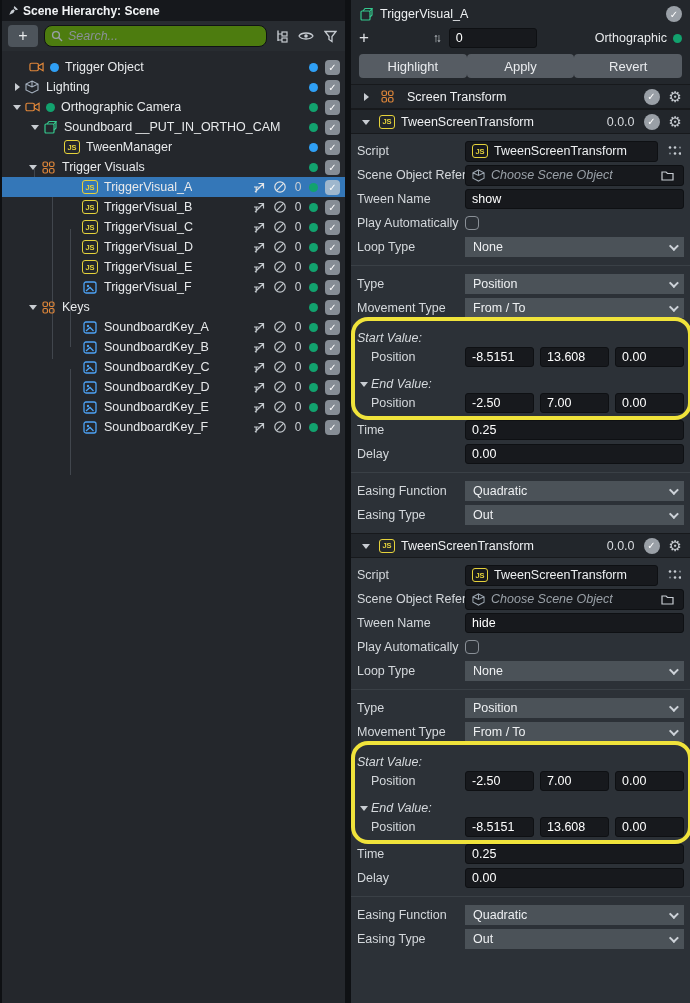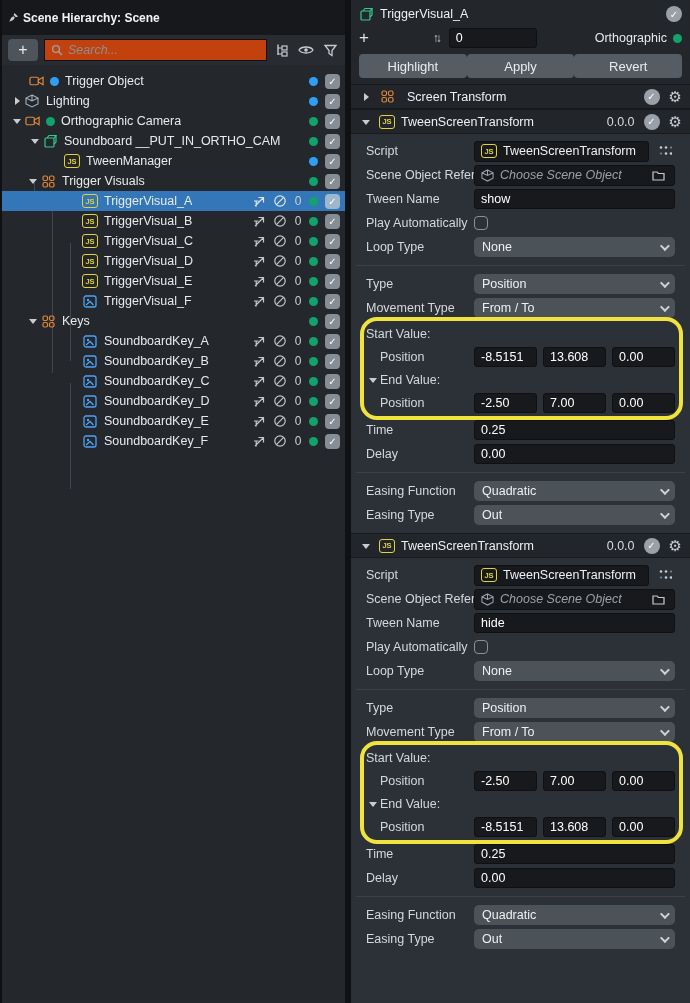--- a/index.html
+++ b/index.html
@@ -5,28 +5,28 @@
   * { margin:0; padding:0; box-sizing:border-box; }
   html,body { width:690px; height:1003px; overflow:hidden; background:#0f1114;
     font-family:"Liberation Sans","DejaVu Sans",sans-serif; color:#e6e8ea; font-size:12.5px; }
   .app { display:flex; width:690px; height:1003px; }
 
   
   .panel-left  { width:345px; height:100%; background:#24272c; display:flex; flex-direction:column; border-left:2px solid #0e1013; }
   .panel-sep   { width:6px; height:100%; background:#0f1114; }
   .panel-right { width:339px; height:100%; background:#2c3137; display:flex; flex-direction:column; overflow:hidden; }
 
-  .titlebar { height:35px; background:#16181c; display:flex; align-items:center; padding:0 6px; flex-shrink:0; }
+  .titlebar { height:21px; background:#16181c; display:flex; align-items:center; padding:0 6px; flex-shrink:0; }
   .titlebar .t { font-weight:bold; font-size:12px; color:#f1f3f5; margin-left:4px; }
 
   
   .h-toolbar { height:30px; background:#282c31; display:flex; align-items:center; padding:0 6px; gap:6px; flex-shrink:0; }
   .add-btn { width:30px; height:22px; background:#4d545b; border-radius:4px; color:#e8eaec;
     font-size:16px; display:flex; align-items:center; justify-content:center; }
-  .search { flex:1; height:22px; background:#c2410c; border:1px solid #101216; border-radius:0;
+  .search { flex:1; height:22px; background:#4d7c0f; border:1px solid #101216; border-radius:8px;
     display:flex; align-items:center; padding:0 6px; gap:5px; }
   .search input { flex:1; background:transparent; border:none; outline:none; color:#d6d9dc;
     font-style:italic; font-size:12.5px; font-family:inherit; width:50px; }
   .search input::placeholder { color:#8a9097; }
   .tb-ico { width:18px; display:flex; justify-content:center; color:#c6cbd1; }
 
   
   .tree { position:relative; flex:1; padding-top:6px; }
   .guide { position:absolute; width:1px; background:#41464d; z-index:0; }
   .t-row { height:20px; display:flex; align-items:center; padding-right:5px; position:relative; z-index:1; }
@@ -64,39 +64,39 @@
   .btn { flex:1; height:24px; background:#565c63; border-radius:4px; color:#e9ebee; font-size:13px;
     display:flex; align-items:center; justify-content:center; }
 
   .sec-head { height:25px; background:#22262b; border-top:1px solid #17191c; border-bottom:1px solid #17191c;
     display:flex; align-items:center; padding:0 8px; gap:6px; flex-shrink:0; }
   .sec-title { color:#eef0f2; }
   .sec-right { margin-left:auto; display:flex; align-items:center; gap:9px; }
   .ver { color:#d7dade; }
   .gear { color:#c6cbd1; font-size:15px; line-height:1; }
 
-  .sec-body { padding:5px 15px 6px; }
+  .sec-body { padding:5px 6px 6px; }
   .f-row { height:24px; display:flex; align-items:center; }
   .f-label { width:108px; flex-shrink:0; color:#d4d8dc; white-space:nowrap; overflow:hidden; }
   .f-label.sub { padding-left:14px; }
   .f-ctrl { flex:1; display:flex; align-items:center; min-width:0; gap:6px; }
   .txt { flex:1; height:20px; background:#17191d; border:1px solid #0e1013; border-radius:3px;
     color:#fff; padding:0 6px; font-family:inherit; font-size:12.5px; outline:none; min-width:0; }
-  .dd { flex:1; height:20px; background:#4b5258; border-radius:5px; display:flex; align-items:center;
+  .dd { flex:1; height:20px; background:#4b5258; border-radius:0; display:flex; align-items:center;
     padding:0 8px; color:#eef0f2; }
   .dd .cv { margin-left:auto; width:7px; height:7px; border-right:2px solid #cdd2d8; border-bottom:2px solid #cdd2d8;
     transform:rotate(45deg) translateY(-2px); }
   .chipfield { flex:1; height:21px; background:#17191d; border:1px solid #0e1013; border-radius:3px;
     display:flex; align-items:center; padding:0 6px; gap:6px; min-width:0; }
   .chipfield .ph { color:#9aa1a8; font-style:italic; white-space:nowrap; overflow:hidden; }
   .chipfield .val { color:#eef0f2; white-space:nowrap; overflow:hidden; }
   .mini-btn { width:20px; display:flex; justify-content:center; color:#c6cbd1; flex-shrink:0; }
   .cb-empty { width:14px; height:14px; border:1.5px solid #8a9097; border-radius:4px; }
   .divider { height:1px; background:#3a4046; margin:6px -10px; }
-  .lblrow { height:22px; display:flex; align-items:center; }
+  .lblrow { height:22px; display:flex; align-items:flex-end;font-style:italic; }
   .hl-wrap { position:relative; margin:3px 0; }
   .ring { position:absolute; left:-6px; right:-8px; top:-6px; bottom:-5px; border:4px solid #f0e33b;
     border-radius:17px; pointer-events:none; z-index:5; }
   svg { display:block; }
 </style>
 </head>
 <body>
 
 <div class="app">
 

